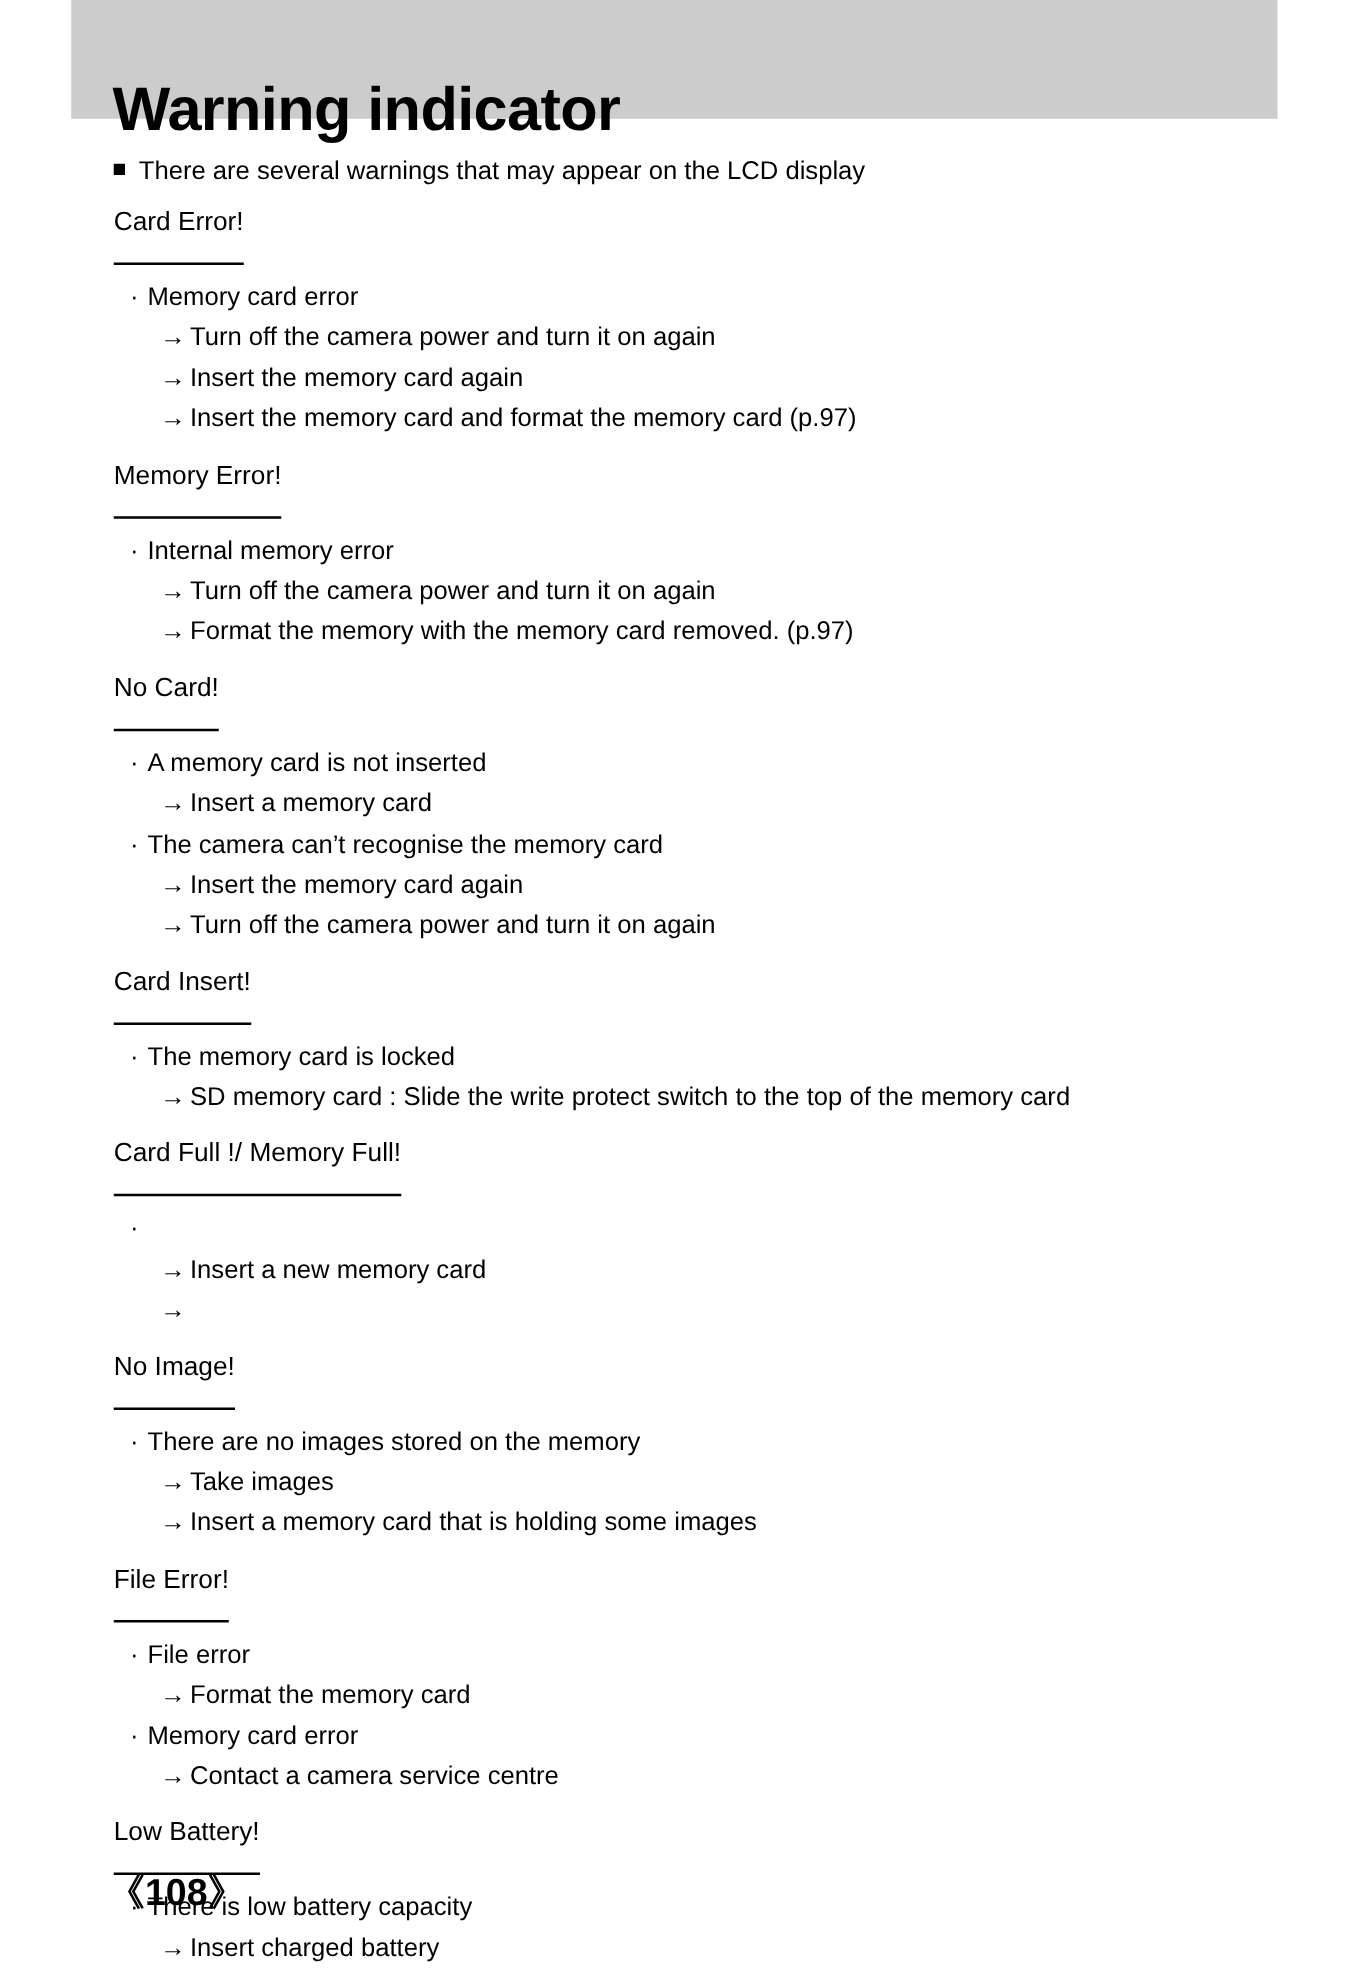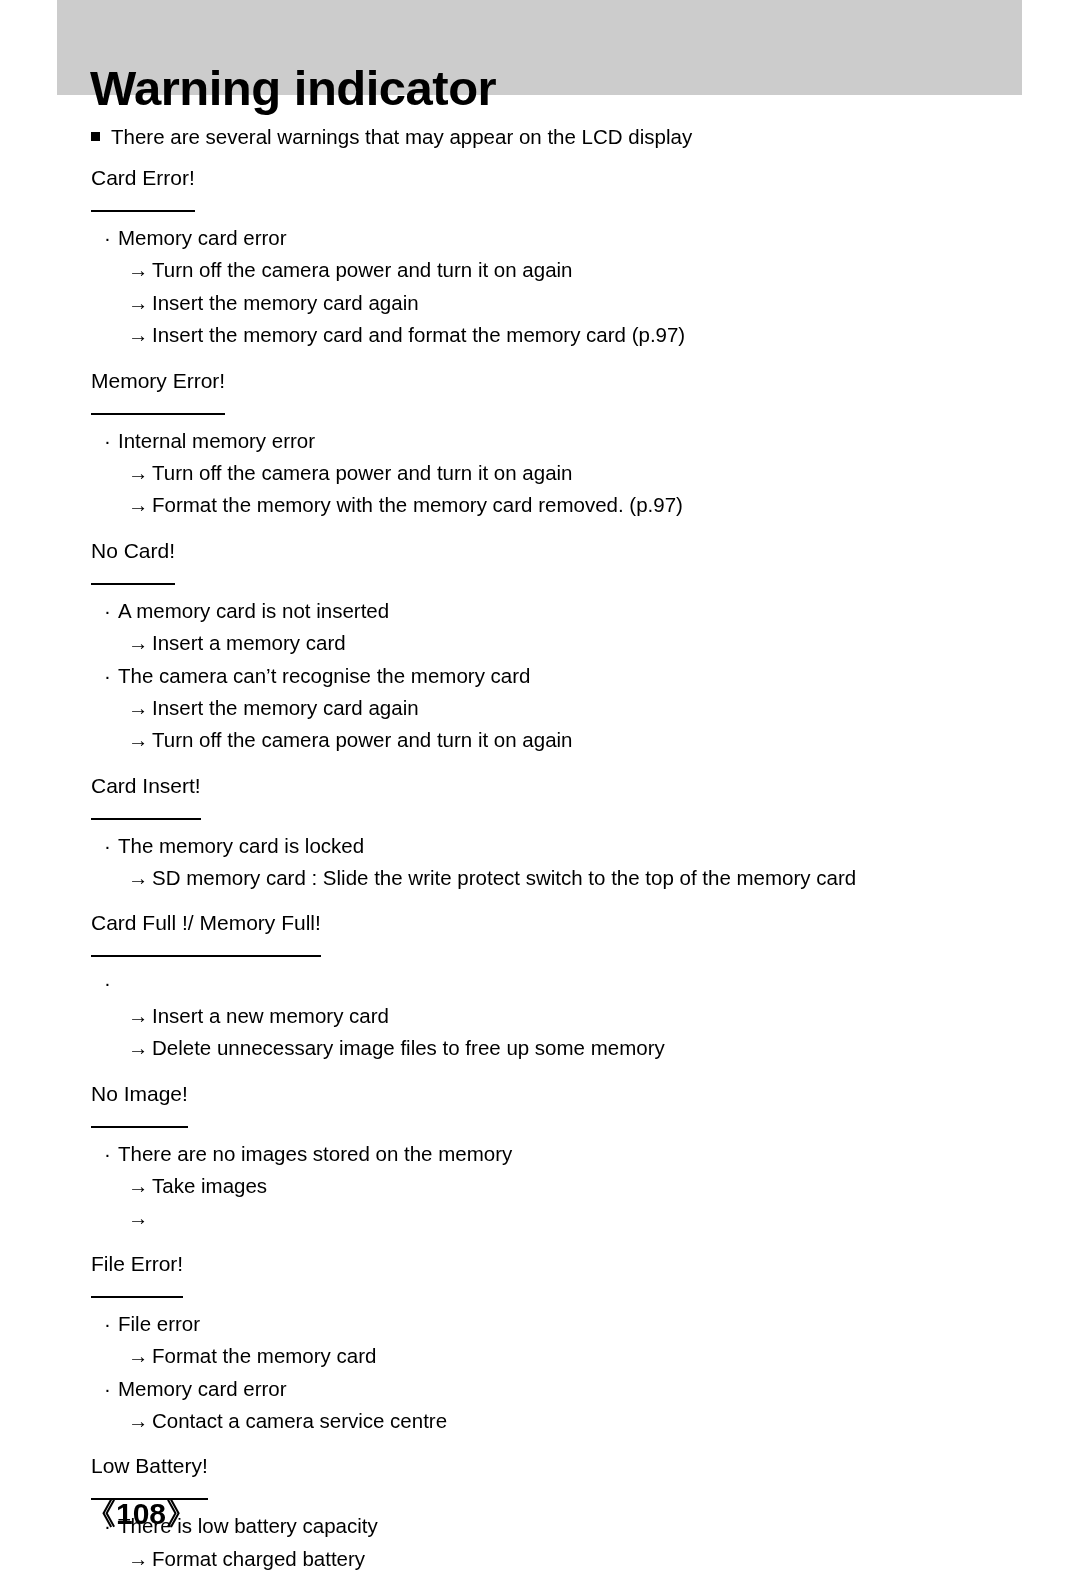--- a/index.html
+++ b/index.html
@@ -180,48 +180,48 @@
           <span class="action-marker">→</span>
           <span>SD memory card : Slide the write protect switch to the top of the memory card</span>
         </div></div>
       <div class="section"><div class="section-heading">Card Full !/ Memory Full!</div><div class="cause first-cause">
           <span class="cause-marker">·</span>
         </div><div class="action">
           <span class="action-marker">→</span>
           <span>Insert a new memory card</span>
         </div><div class="action">
           <span class="action-marker">→</span>
-          <span>Delete unnecessary image files to free up some memory</span>
         </div></div>
       <div class="section"><div class="section-heading">No Image!</div><div class="cause first-cause">
           <span class="cause-marker">·</span>
           <span>There are no images stored on the memory</span>
         </div><div class="action">
           <span class="action-marker">→</span>
           <span>Take images</span>
         </div><div class="action">
           <span class="action-marker">→</span>
+          <span>Insert a memory card that is holding some images</span>
         </div></div>
       <div class="section"><div class="section-heading">File Error!</div><div class="cause first-cause">
           <span class="cause-marker">·</span>
           <span>File error</span>
         </div><div class="action">
           <span class="action-marker">→</span>
           <span>Format the memory card</span>
         </div><div class="cause">
           <span class="cause-marker">·</span>
           <span>Memory card error</span>
         </div><div class="action">
           <span class="action-marker">→</span>
           <span>Contact a camera service centre</span>
         </div></div>
       <div class="section"><div class="section-heading">Low Battery!</div><div class="cause first-cause">
           <span class="cause-marker">·</span>
           <span>There is low battery capacity</span>
         </div><div class="action">
           <span class="action-marker">→</span>
-          <span>Format charged battery</span>
+          <span>Insert charged battery</span>
         </div></div>
     </div>
 
 </div>
 
 <div class="page-number">《108》</div>
 
 </body></html>

